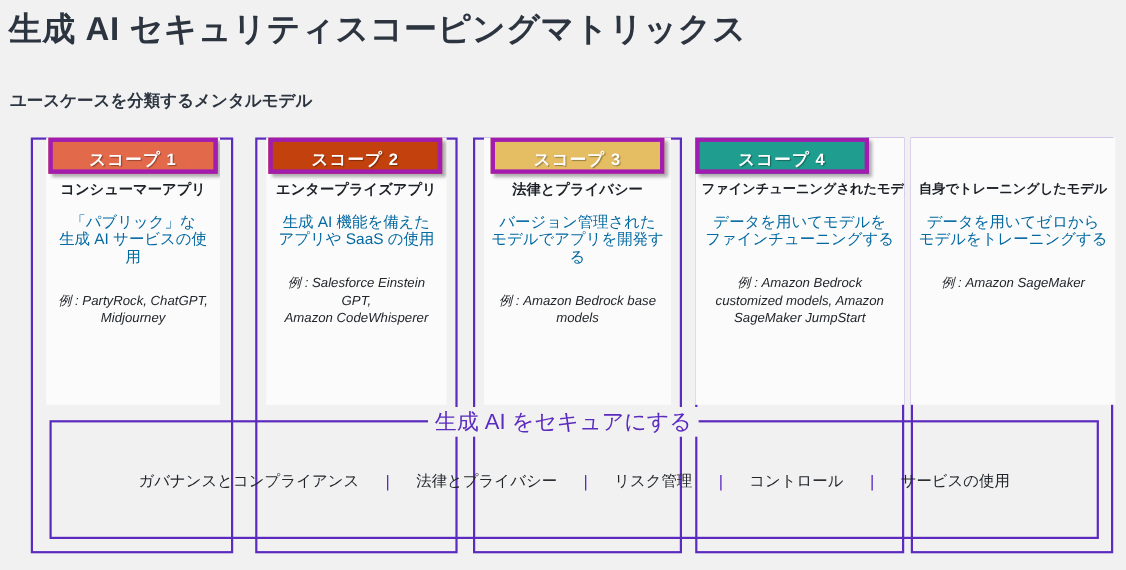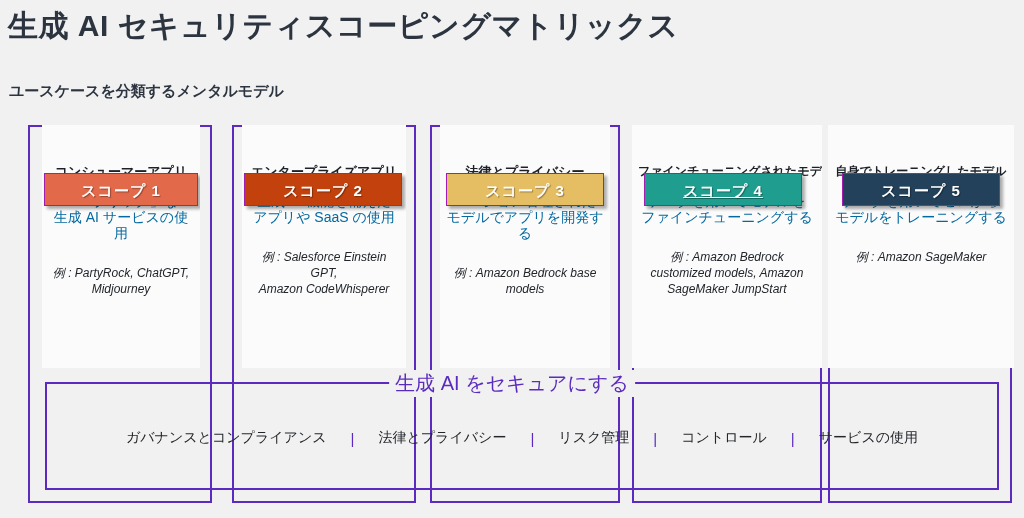--- a/index.html
+++ b/index.html
@@ -63,30 +63,29 @@
     text-align: center;
     overflow: hidden;
   }
 
   .col-header {
     position: absolute;
     top: 0;
     height: 33px;
     line-height: 33px;
     box-sizing: border-box;
-    border: 1px solid #a21caf;
+    border: 4px solid #a21caf;
     color: #ffffff;
     font-size: 15px;
     font-weight: bold;
     text-align: center;
     letter-spacing: 1px;
     box-shadow: 3px 3px 3px rgba(0,0,0,0.32);
     text-shadow: 1px 1px 1px rgba(0,0,0,0.35);
     z-index: 6;
-    margin-top: 48px;
   }
 
   .col-body {
     position: absolute;
     left: 0;
     right: 0;
     top: 38px;
     padding: 0 6px;
     box-sizing: border-box;
   }
@@ -203,34 +202,31 @@
       <span>スコープ 3</span>
     </div>
     <div class="col-body">
       <div class="col-name">法律とプライバシー</div>
       <div class="col-desc">バージョン管理された<br>モデルでアプリを開発する</div>
       <div class="col-example">例 : Amazon Bedrock base<br>models</div>
     </div>
   </div>
 
   <div class="col-card" style="left:632px; width:190px; height:243px;">
-    <div class="col-header" style="left:12px; width:158px; background:#1f9e8f;text-decoration:underline;">
+    <div class="col-header" style="left:0; width:158px; background:#1f9e8f;">
       <span>スコープ 4</span>
     </div>
     <div class="col-body">
       <div class="col-name small">ファインチューニングされたモデル</div>
       <div class="col-desc">データを用いてモデルを<br>ファインチューニングする</div>
       <div class="col-example">例 : Amazon Bedrock<br>customized models, Amazon<br>SageMaker JumpStart</div>
     </div>
   </div>
 
   <div class="col-card" style="left:828px; width:186px; height:243px;">
-    <div class="col-header" style="left:14px; width:158px; background:#23415a;">
-      <span>スコープ 5</span>
-    </div>
     <div class="col-body">
       <div class="col-name small">自身でトレーニングしたモデル</div>
       <div class="col-desc">データを用いてゼロから<br>モデルをトレーニングする</div>
       <div class="col-example">例 : Amazon SageMaker</div>
     </div>
   </div>
 
   <div id="bottom-panel"></div>
   <div id="bottom-title">生成 AI をセキュアにする</div>
 

